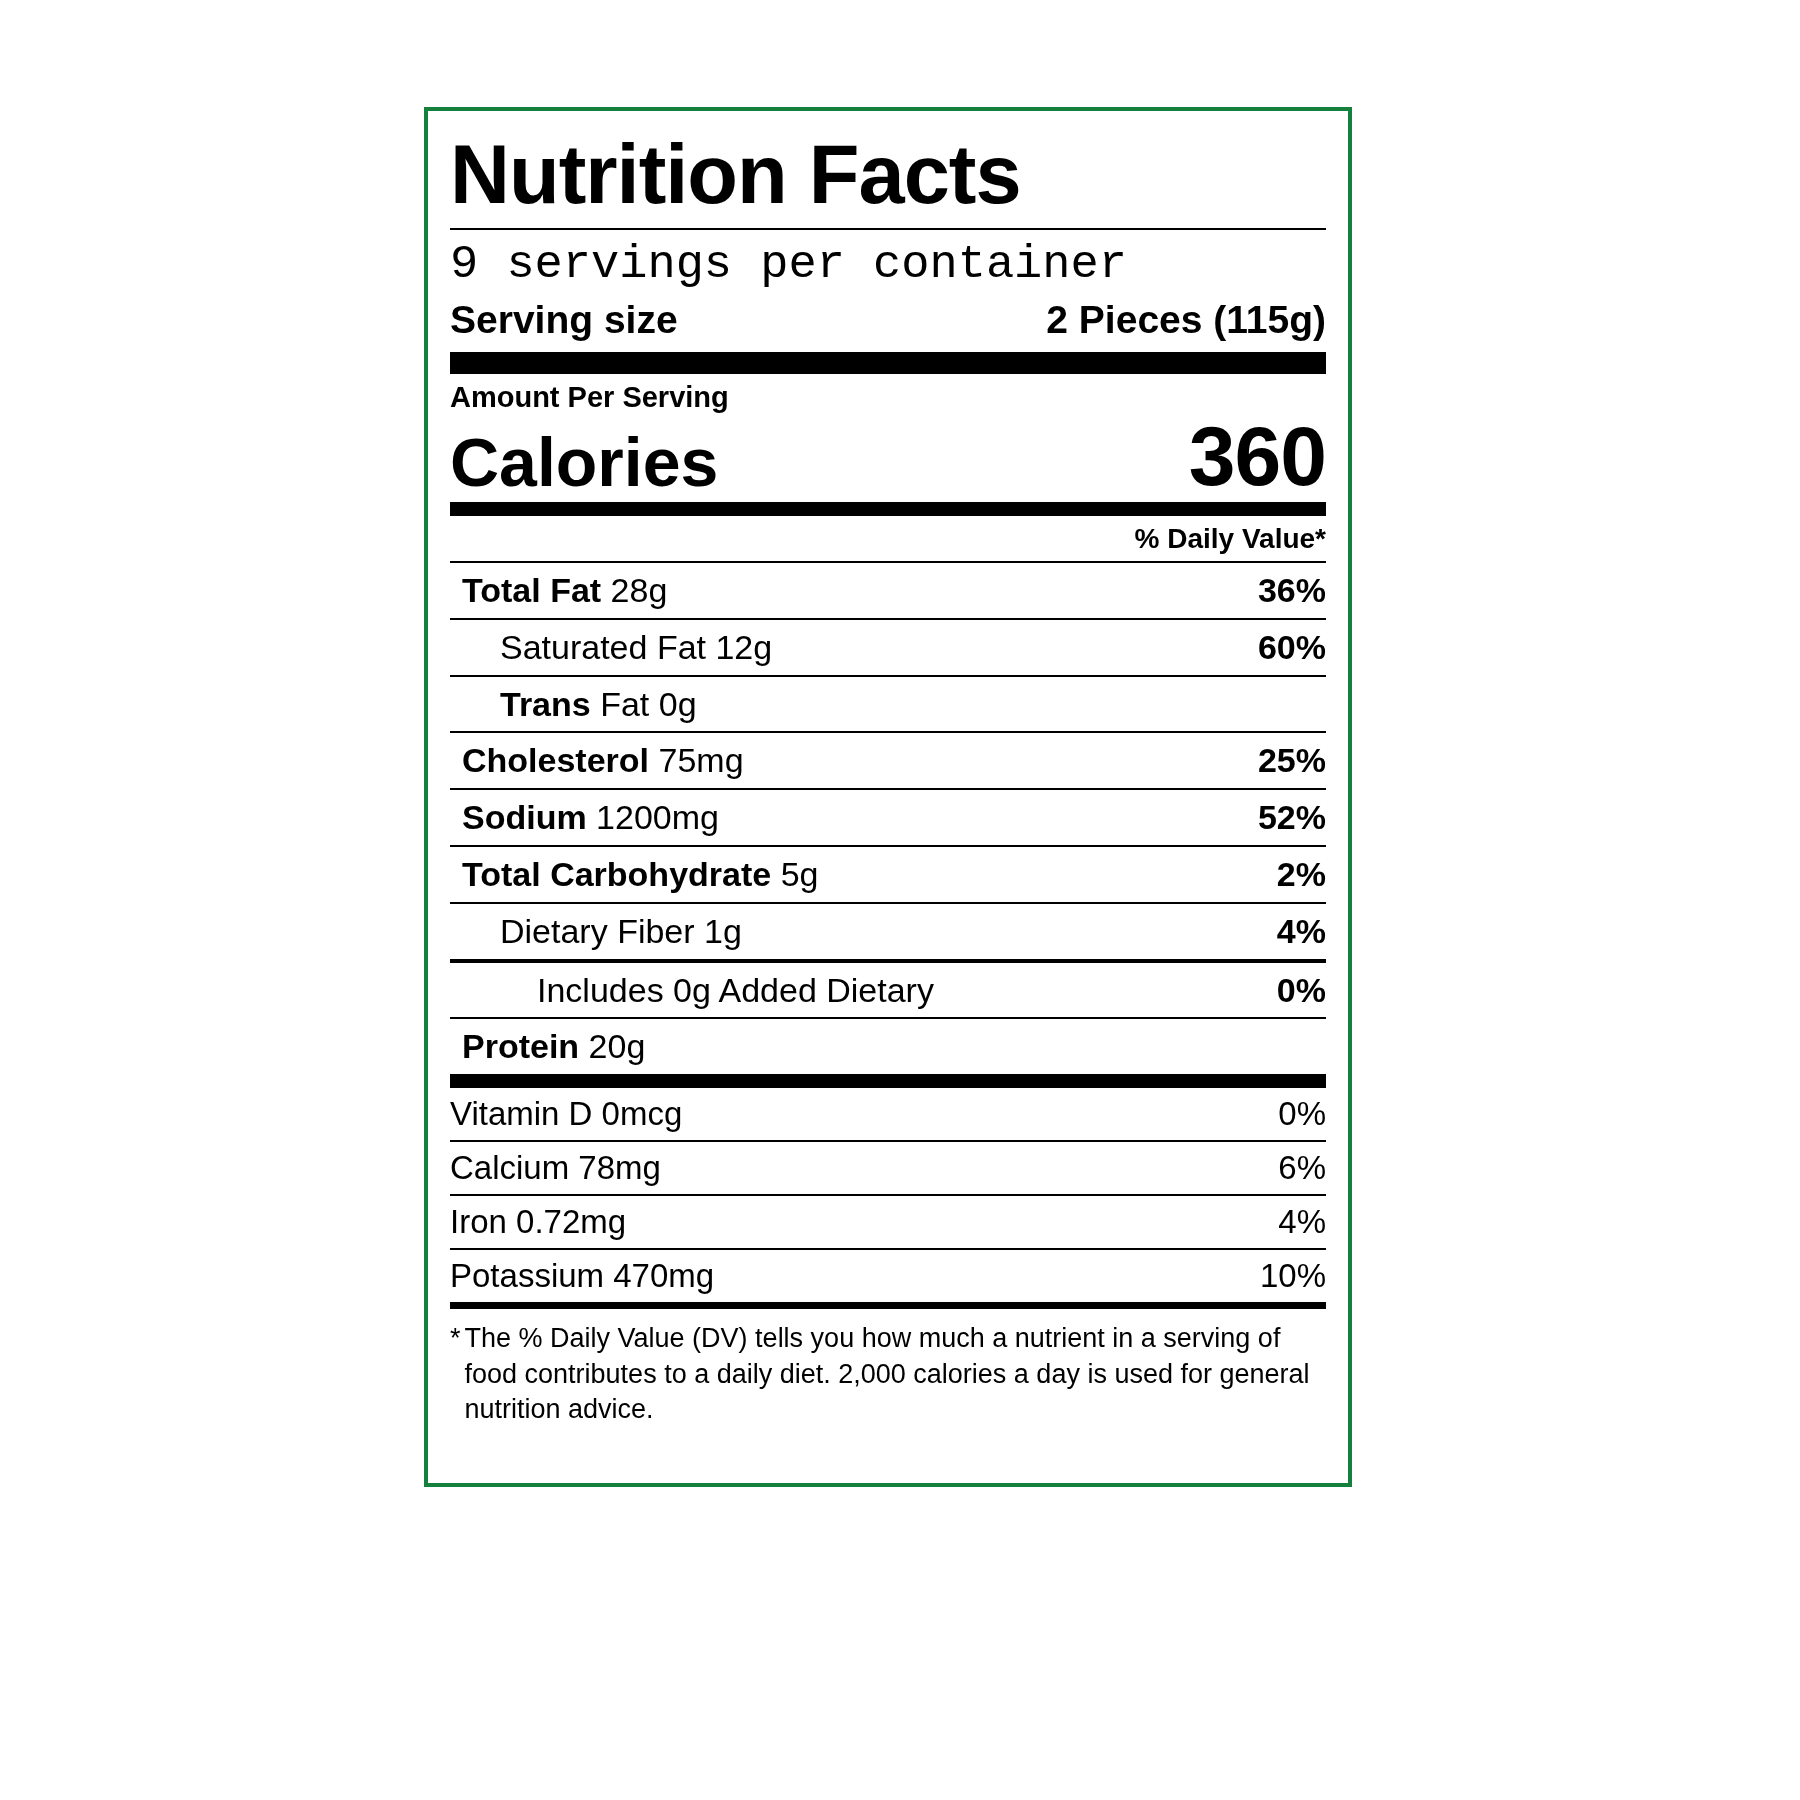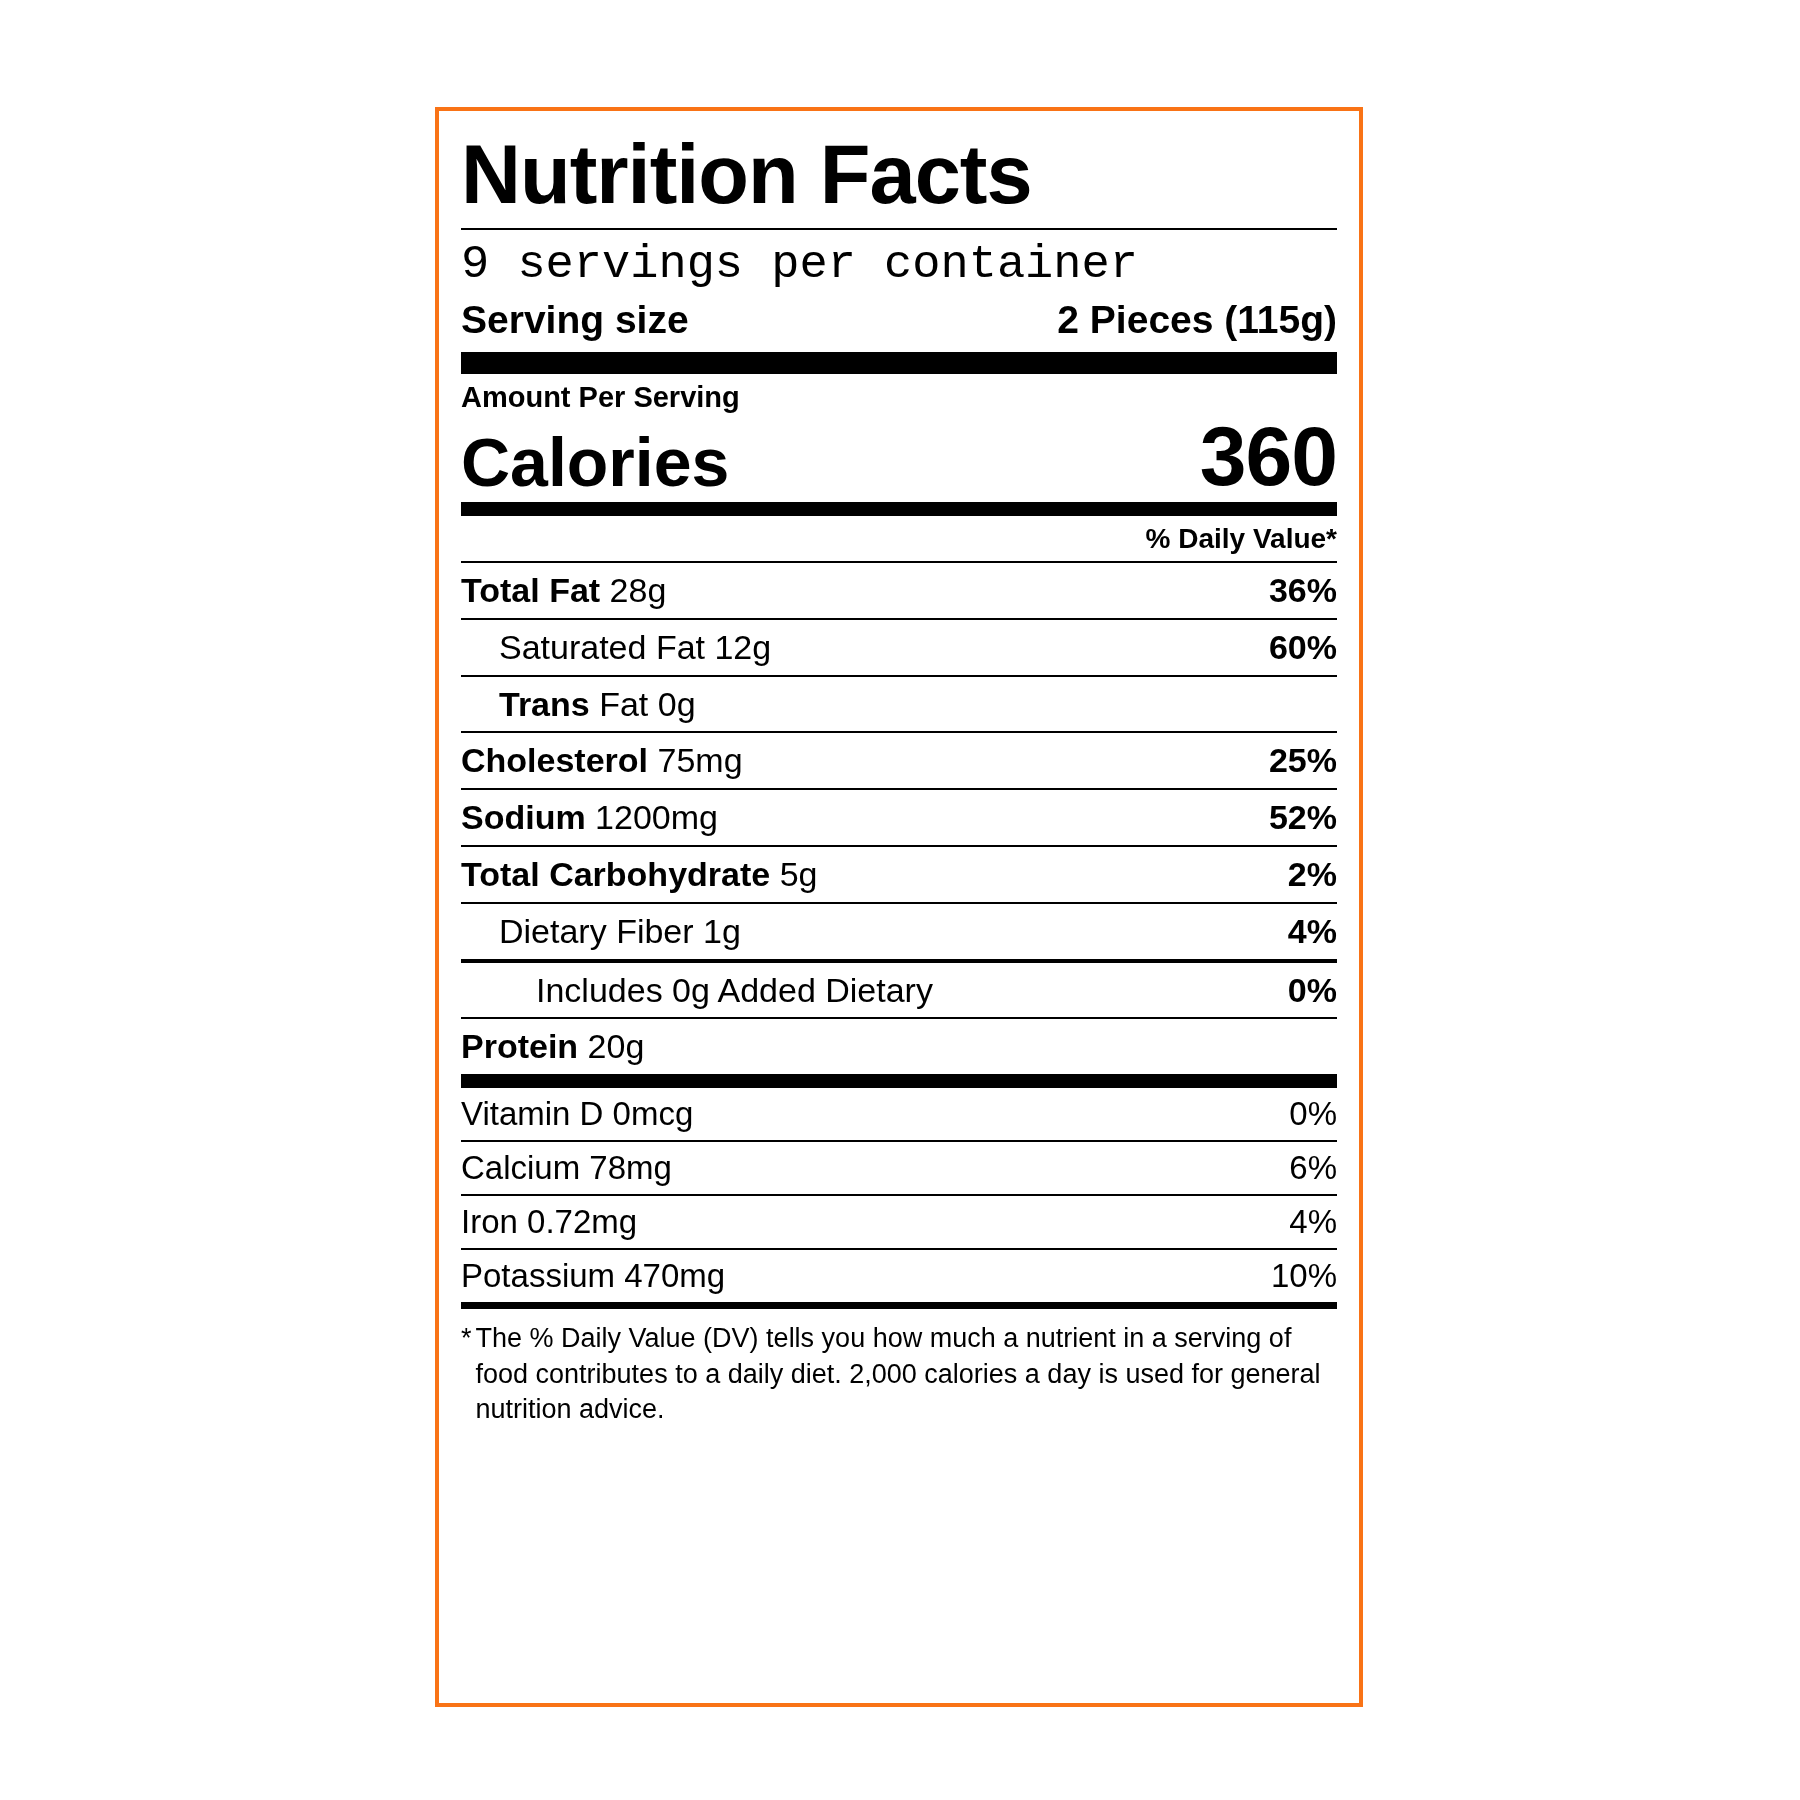--- a/index.html
+++ b/index.html
@@ -9,25 +9,25 @@
   }
   body {
     width: 1800px;
     height: 1800px;
     font-family: "Liberation Sans", sans-serif;
     color: #000000;
     position: relative;
   }
   #label {
     position: absolute;
-    left: 435px;
+    left: 424px;
     top: 107px;
     width: 928px;
-    height: 1600px;
-    border: 4px solid #f97316;
+    height: 1380px;
+    border: 4px solid #15803d;
     background: #fff;
     box-sizing: border-box;
     padding: 0 22px;
   }
   .title {
     font-size: 83px;
     font-weight: bold;
     line-height: 1.0;
     letter-spacing: -1px;
     padding-top: 22px;
@@ -81,20 +81,21 @@
     font-weight: bold;
     padding: 7px 0 6px 0;
   }
   .nrow {
     display: flex;
     justify-content: space-between;
     align-items: baseline;
     font-size: 34px;
     padding: 7px 0 7px 0;
     line-height: 1.2;
+    margin-left: 12px;
   }
   .nrow .name { white-space: nowrap; }
   .nrow .dv { font-weight: bold; white-space: nowrap; }
   .b { font-weight: bold; }
   .indent1 { padding-left: 38px; }
   .indent2 { padding-left: 75px; }
   .ital { font-weight: bold; }
   .vrow {
     display: flex;
     justify-content: space-between;

